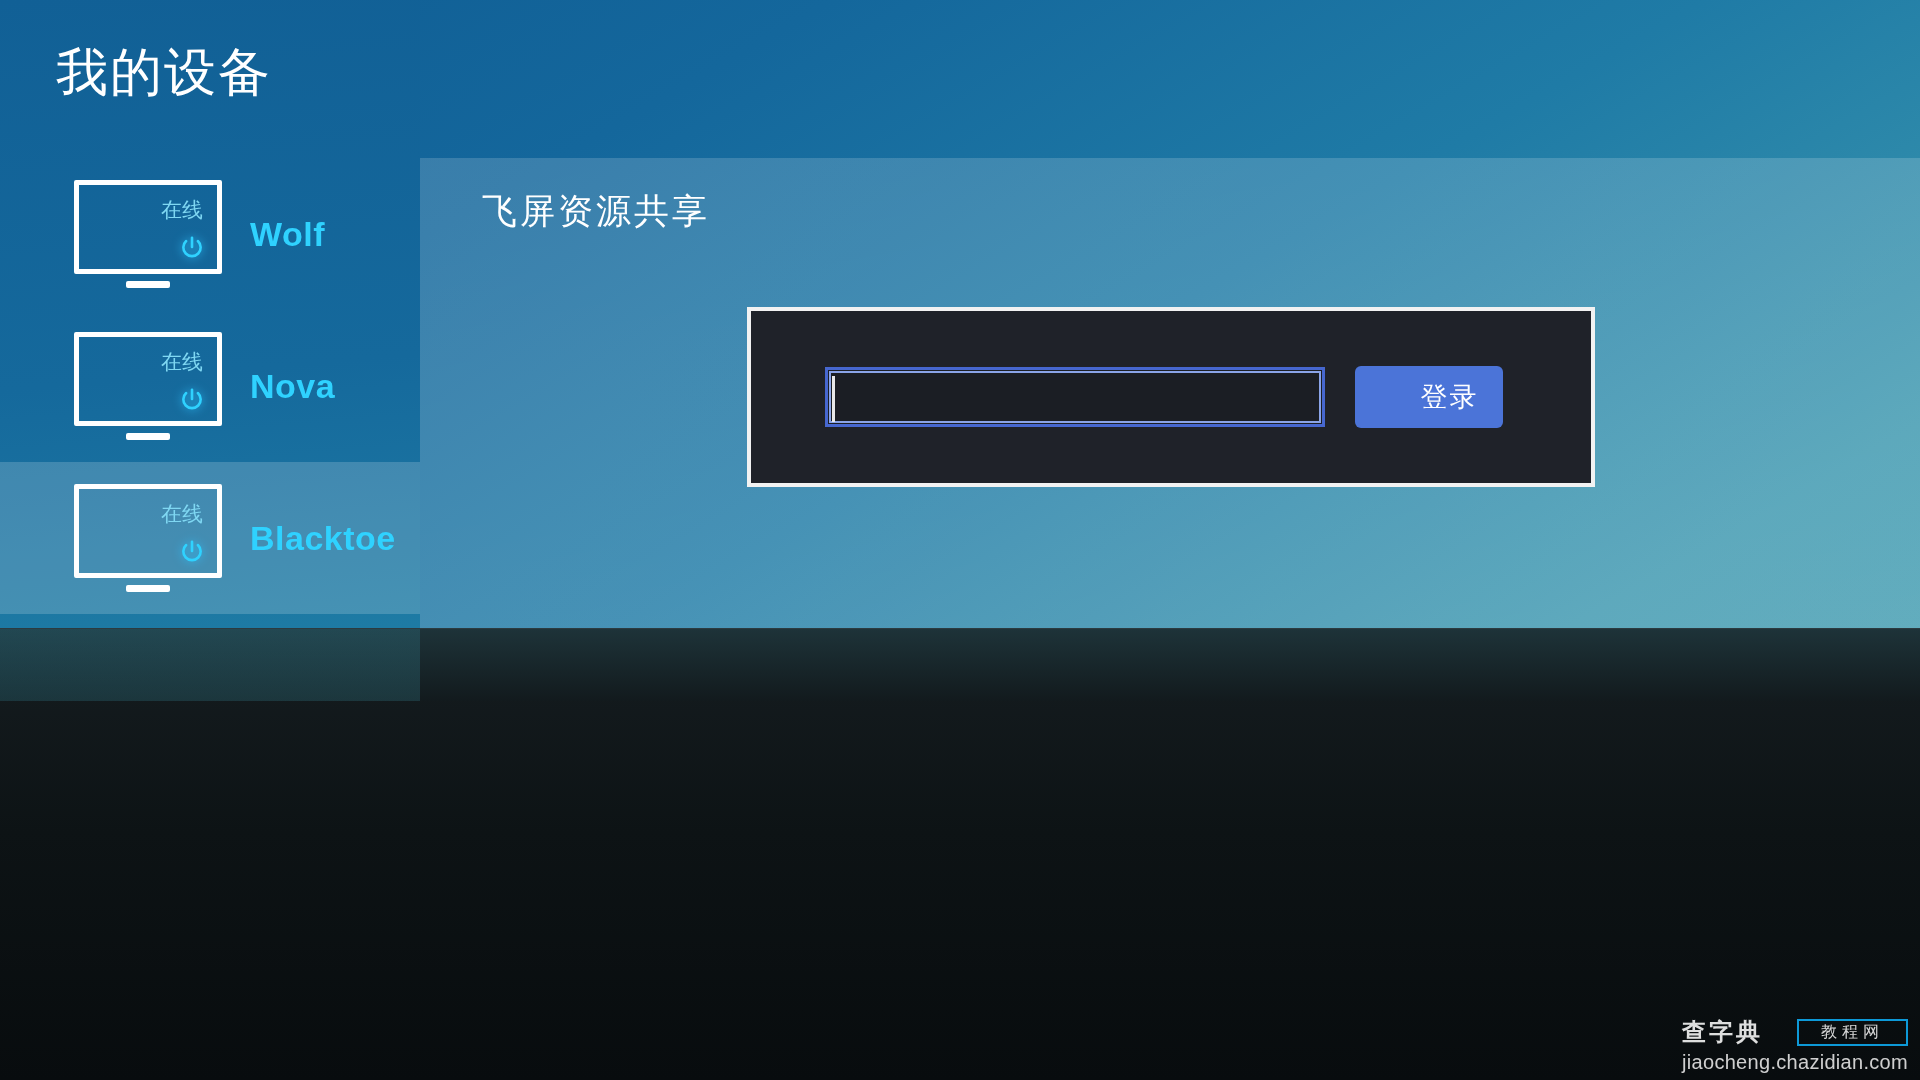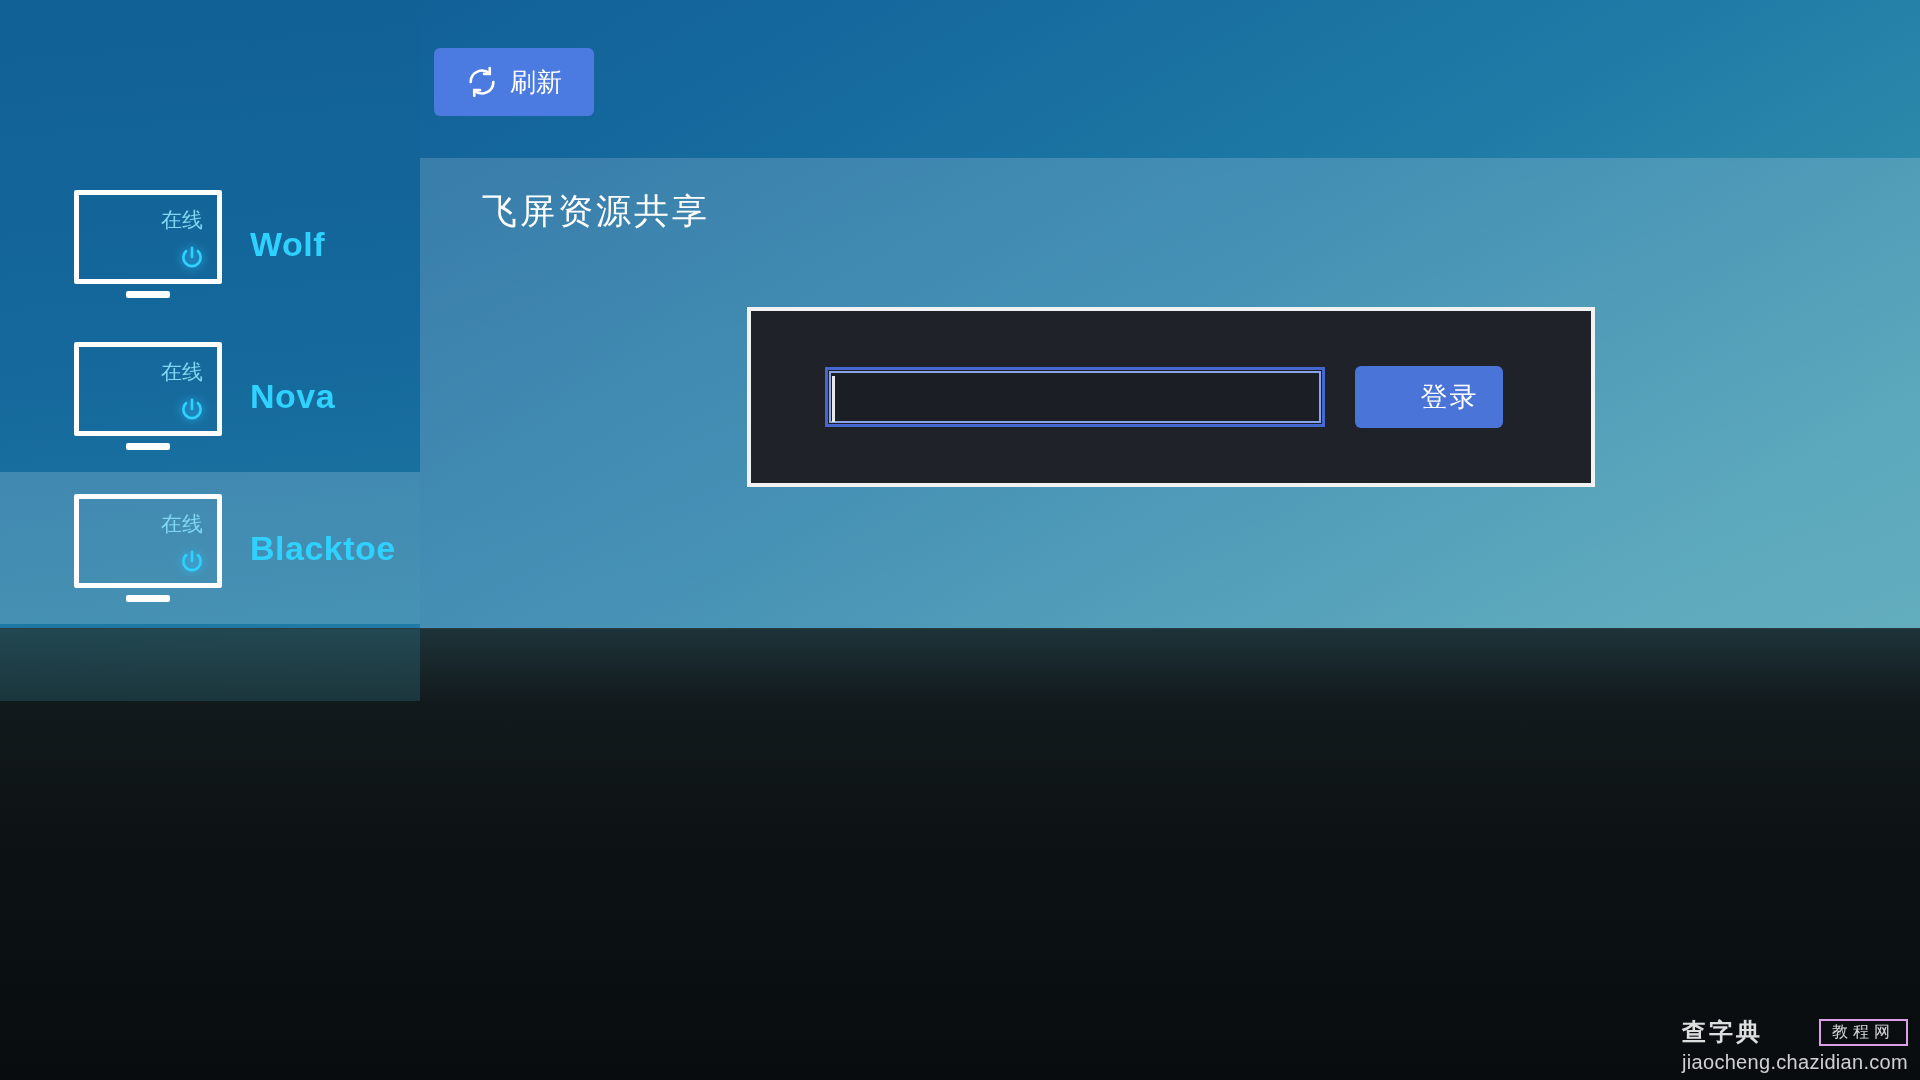--- a/index.html
+++ b/index.html
@@ -37,21 +37,21 @@
     position:absolute; left:434px; top:48px;
     width:160px; height:68px; border-radius:6px;
     background:#4b7ae0;
     display:flex; align-items:center; justify-content:center; gap:12px;
     cursor:pointer; border:none;
   }
   #refresh-button .lbl { color:#fff; font-size:26px; }
   .refresh-icon { width:32px; height:32px; display:block; }
 
   
-  #device-list { position:absolute; left:0; top:168px; width:435px; }
+  #device-list { position:absolute; left:0; top:158px; width:435px; }
   .device-row {
     position:relative; height:152px; width:420px;
     display:flex; align-items:center; cursor:pointer;
   }
   .device-row.selected { background:rgba(255,255,255,0.18); }
   .monitor { position:relative; margin-left:74px; width:148px; }
   .monitor .screen-box {
     width:148px; height:94px; border:5px solid #ffffff; border-radius:2px;
     position:relative;
   }
@@ -118,22 +118,22 @@
   }
 
   
   #watermark {
     position:absolute; right:12px; bottom:6px; text-align:right;
     opacity:0.92; pointer-events:none;
   }
   #watermark .wm-top { display:flex; align-items:center; gap:7px; justify-content:space-between; }
   #watermark .wm-cn { color:#f0f0f0; font-size:24px; font-weight:bold; letter-spacing:3px; }
   #watermark .wm-box {
-    border:2px solid #f0abfc; color:#e8e8e8; font-size:16px;
-    padding:1px 11px; letter-spacing:5px;
+    border:2px solid #0ea5e9; color:#e8e8e8; font-size:16px;
+    padding:1px 22px; letter-spacing:5px;
   }
   #watermark .wm-url { color:#e0e0e0; font-size:20px; margin-top:3px; letter-spacing:0.3px; }
 </style>
 </head>
 <body>
 
 <div id="screen">
 
   <div id="app">
     <div id="device-column"></div>
@@ -142,32 +142,22 @@
       <div id="content-heading">飞屏资源共享</div>
 
       <div id="login-panel">
         <div id="login-input" title="">
           <div class="caret"></div>
         </div>
         <button id="login-button">登录</button>
       </div>
     </div>
 
-
-    <button id="refresh-button">
-      <span>
-        <svg class="refresh-icon" viewBox="0 0 24 24" fill="none" stroke="#ffffff" stroke-width="2" stroke-linecap="round">
-          <path d="M3.5 12a8.5 8.5 0 0 1 14.2-6.3"></path>
-          <path d="M20.5 12a8.5 8.5 0 0 1-14.2 6.3"></path>
-          <polyline points="17.8,1.6 17.8,5.9 13.5,5.9"></polyline>
-          <polyline points="6.2,22.4 6.2,18.1 10.5,18.1"></polyline>
-        </svg>
-      </span>
-      <span class="lbl">刷新</span>
-    </button>
+    <div id="page-title">我的设备</div>
+
 
     <div id="device-list">
         <div class="device-row">
           <div class="monitor">
             <div class="screen-box"><div class="status-text">在线</div><span><svg class="power-icon" viewBox="0 0 24 24" fill="none" stroke="#2fd2ff" stroke-width="2.4" stroke-linecap="round" xmlns="http://www.w3.org/2000/svg">
                   <path d="M12 2.6 V 11"></path>
                   <path d="M6.6 5.6 a8 8 0 1 0 10.8 0"></path>
                 </svg></span></div>
             <div class="stand"></div>
           </div>

